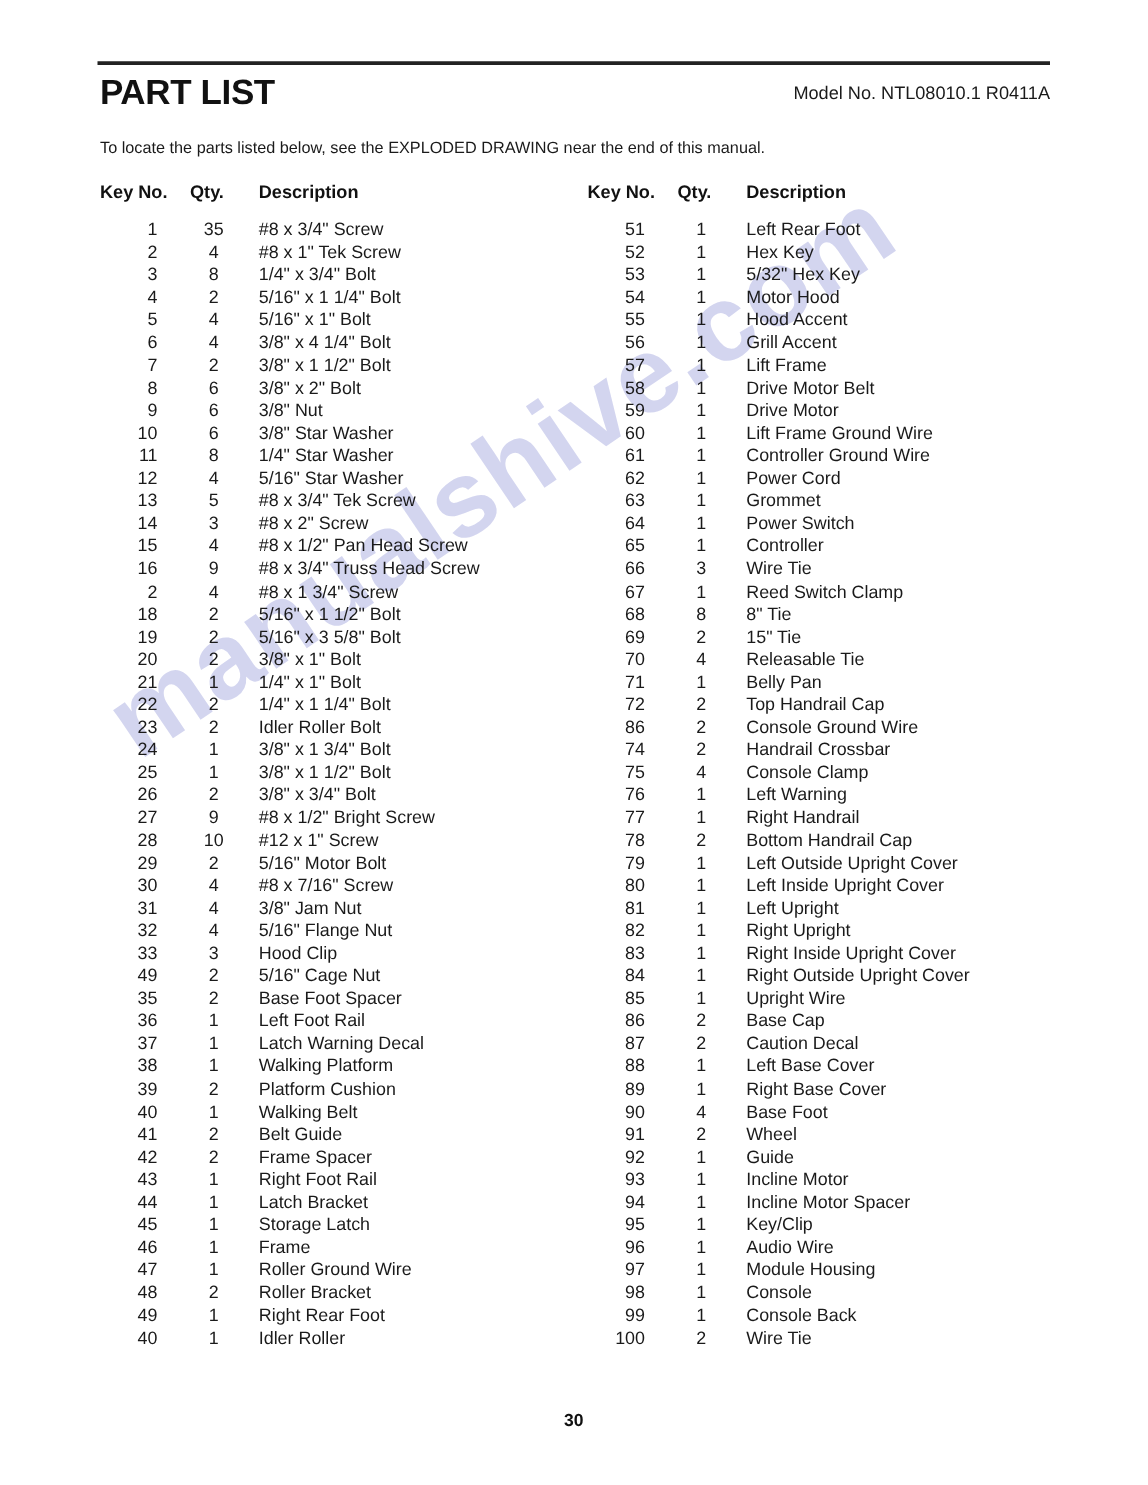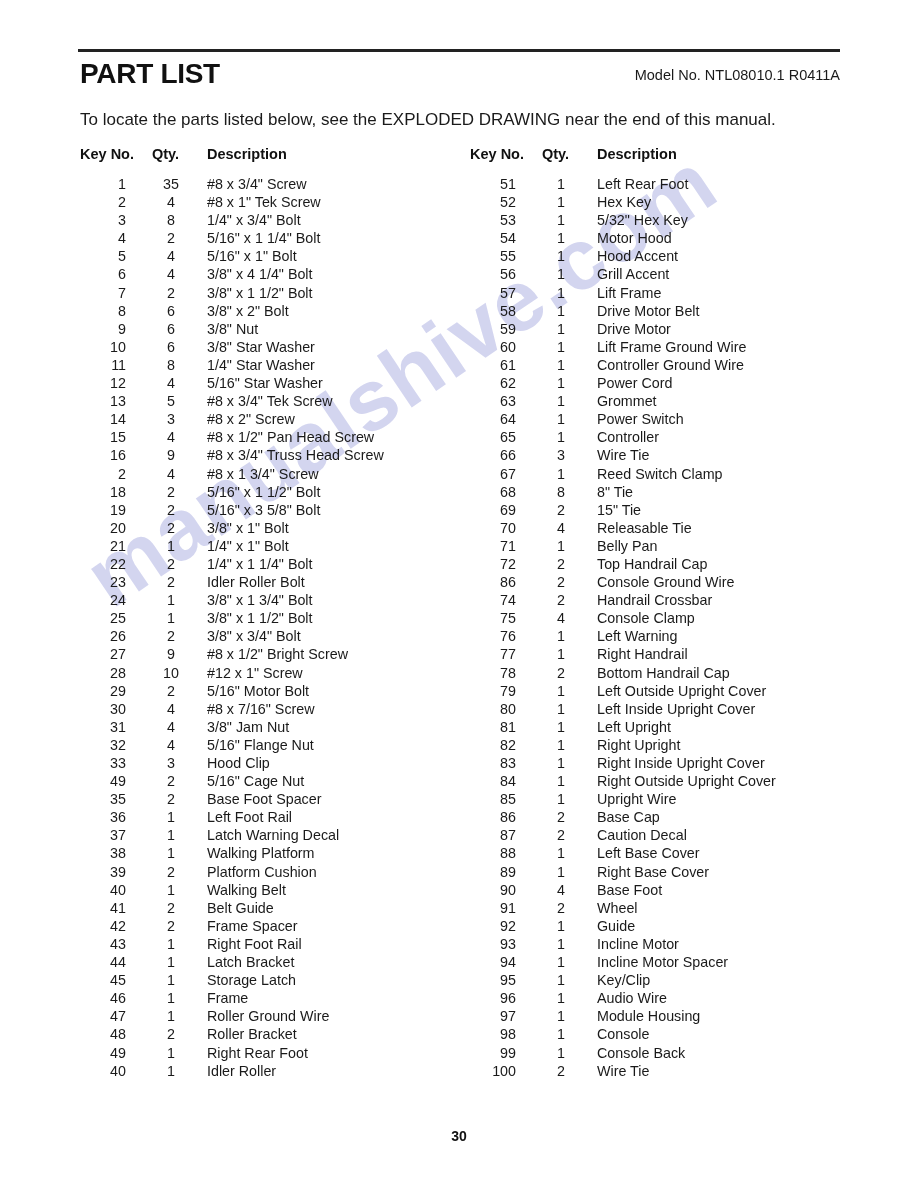--- a/index.html
+++ b/index.html
@@ -68,21 +68,21 @@
     right: 78px;
     top: 67px;
     font-size: 14.5px;
     color: #1a1a1a;
     white-space: nowrap;
   }
   .intro {
     position: absolute;
     left: 80px;
     top: 110px;
-    font-size: 17px;
+    font-size: 13px;
     color: #1a1a1a;
     white-space: nowrap;
   }
 
   
   .col {
     position: absolute;
     top: 146px;
     width: 400px;
   }

